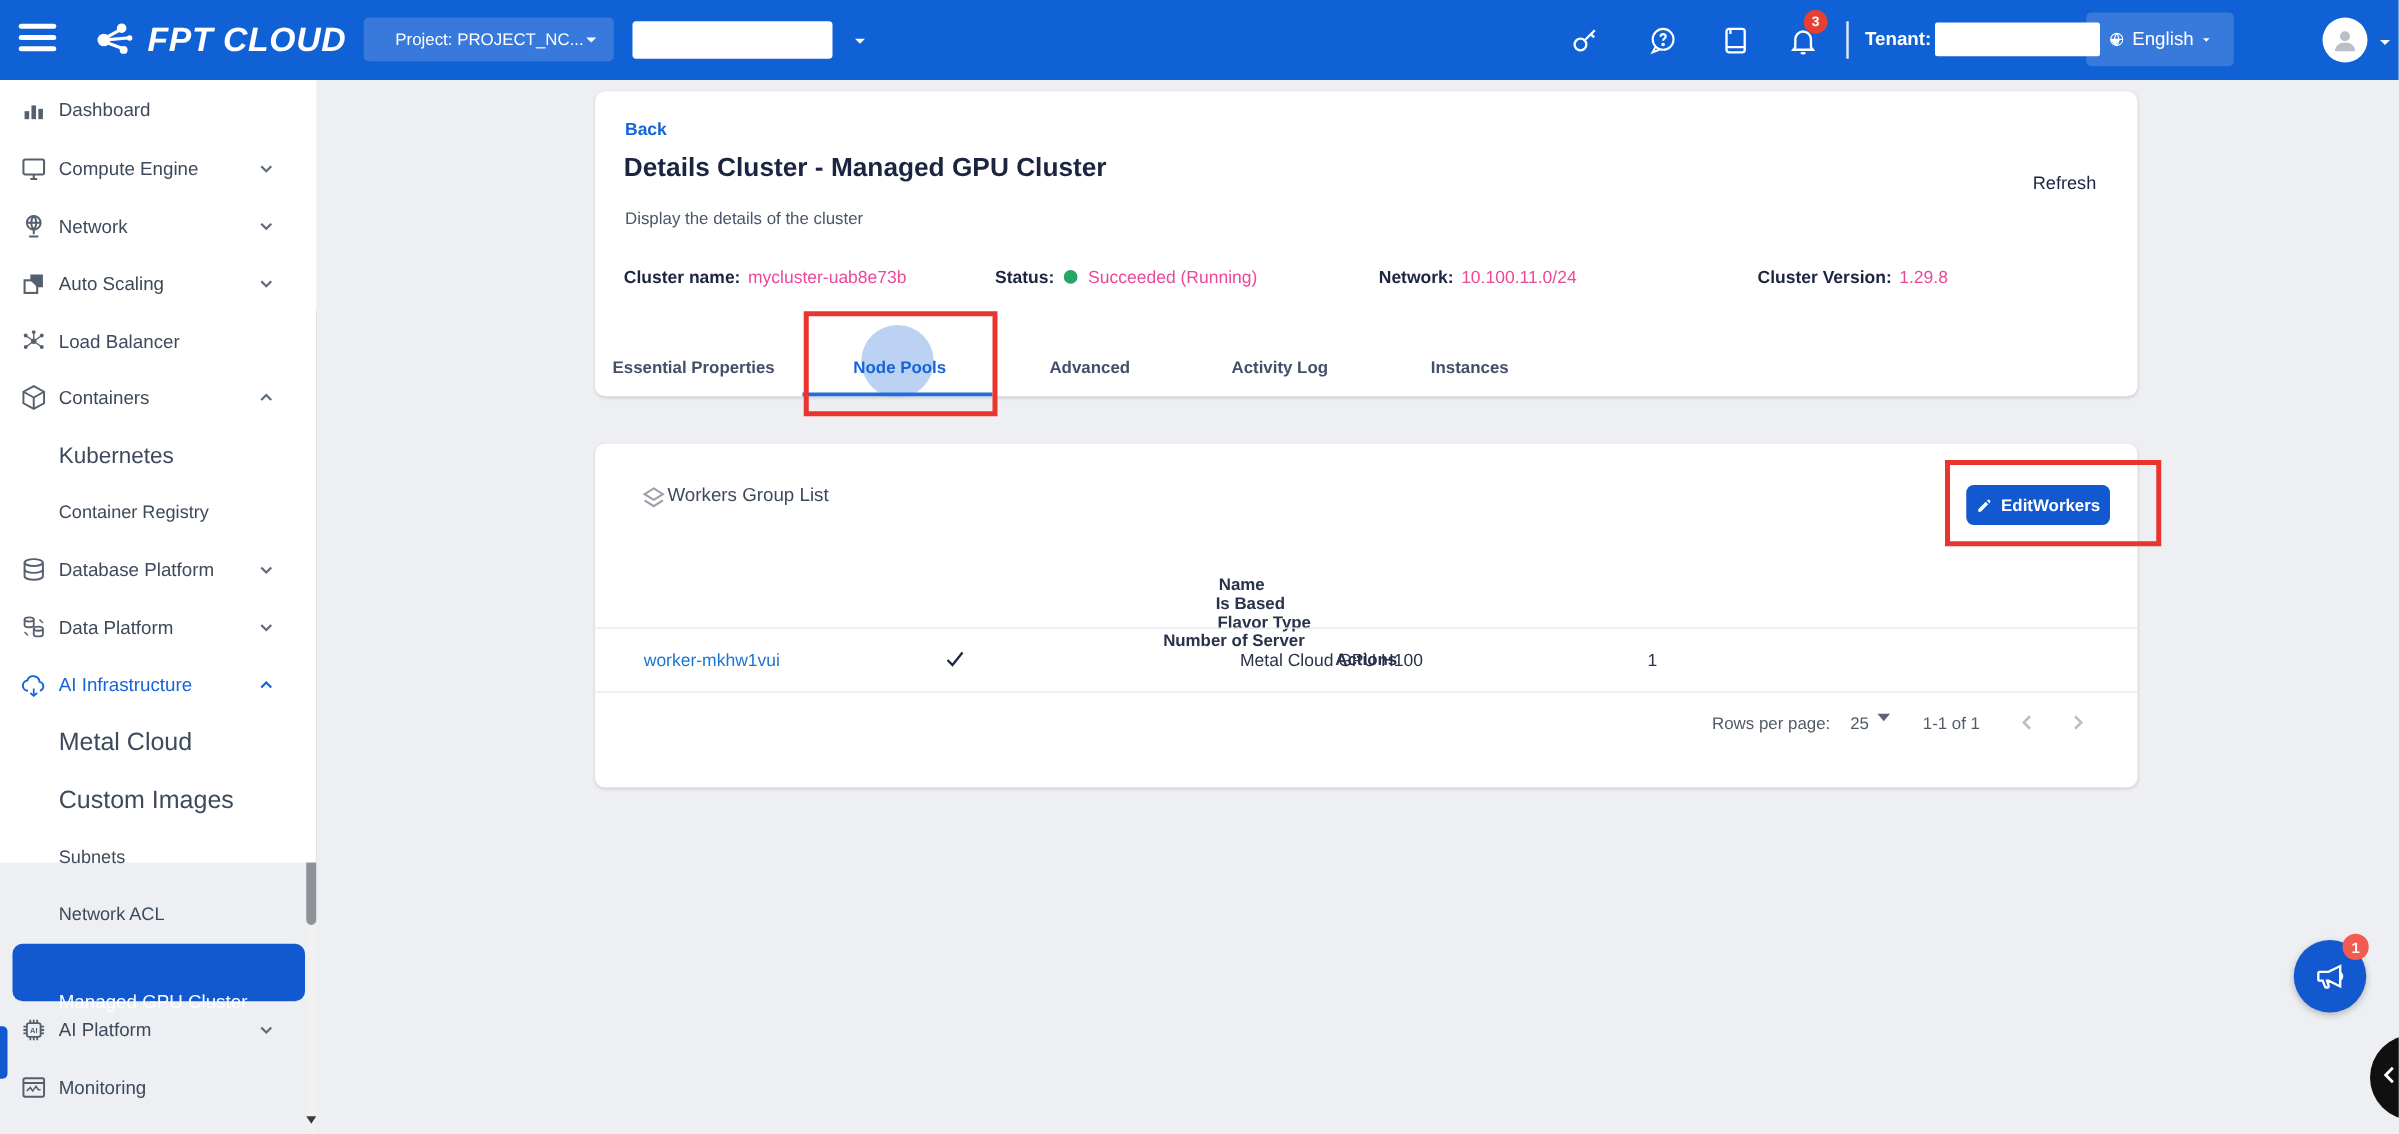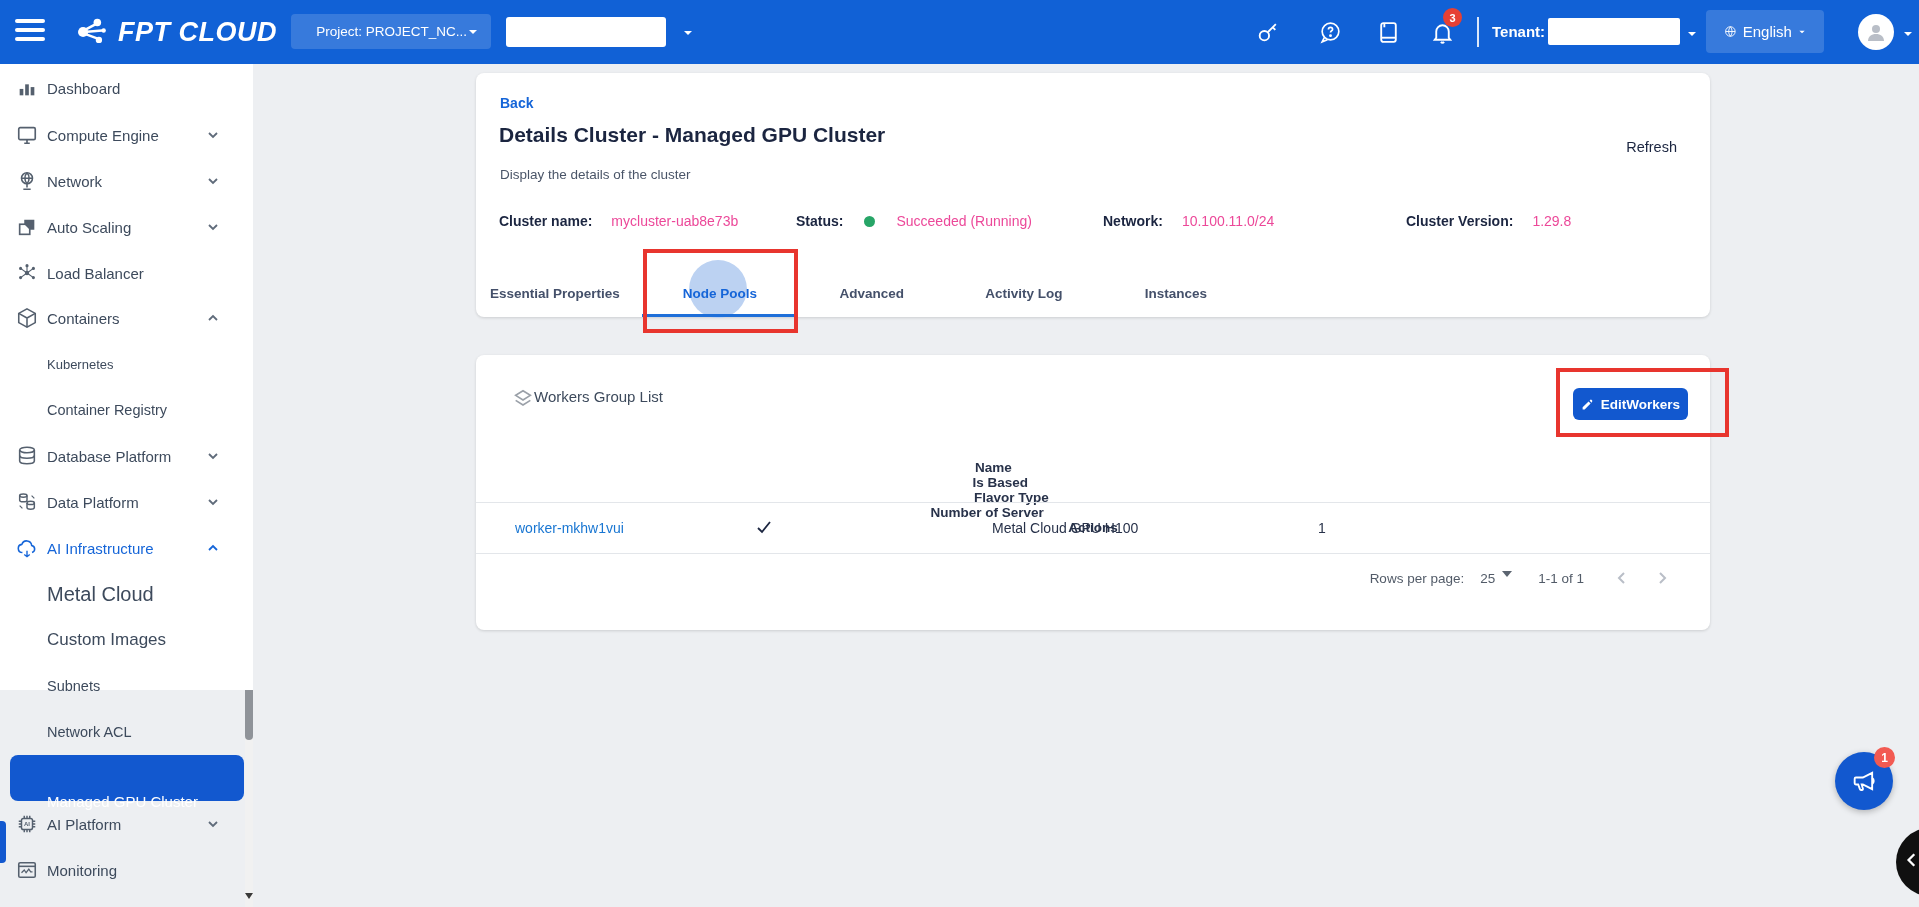--- a/index.html
+++ b/index.html
@@ -14,21 +14,21 @@
   .logo-text { color:#fff; font-size:27px; font-weight:800; font-style:italic; letter-spacing:.5px; }
   .hdr-pill { background:rgba(255,255,255,.16); border-radius:4px; color:#fff; display:flex; align-items:center; }
   #project-select { position:absolute; left:291px; top:14px; width:200px; height:35px; padding:0 12px 0 14px; font-size:13.5px; justify-content:flex-end; cursor:pointer; }
   #header-combo-box { position:absolute; left:506px; top:17px; width:160px; height:30px; background:#fff; border-radius:3px; border:none; }
   .chev { width:12px; height:12px; display:inline-block; }
   .hdr-icon { position:absolute; top:20px; width:25px; height:25px; color:#fff; cursor:pointer; }
   #badge-3 { position:absolute; left:1443px; top:8px; min-width:19px; height:19px; border-radius:10px; background:#e64034; color:#fff; font-size:11px; font-weight:700; display:flex; align-items:center; justify-content:center; z-index:2; }
   #hdr-divider { position:absolute; left:1477px; top:17px; width:1.5px; height:30px; background:rgba(255,255,255,.85); }
   #tenant-label { position:absolute; left:1492px; top:23px; color:#fff; font-size:15px; font-weight:700; }
   #tenant-input { position:absolute; left:1548px; top:18px; width:132px; height:27px; background:#fff; border:none; border-radius:2px; }
-  #lang-pill { position:absolute; left:1706px; top:10px; width:118px; height:43px; padding:0 18px; gap:6px; cursor:pointer; }
+  #lang-pill { position:absolute; left:1669px; top:10px; width:118px; height:43px; padding:0 18px; gap:6px; cursor:pointer; }
   #lang-label { font-size:15px; }
   #avatar { position:absolute; left:1858px; top:14px; width:36px; height:36px; border-radius:50%; background:#fff; display:flex; align-items:center; justify-content:center; cursor:pointer; }
 
   
   #sidebar { position:absolute; left:0; top:64px; width:253px; height:626px; background:#fff; z-index:20; }
   .side-row { position:absolute; left:0; width:253px; height:46px; display:flex; align-items:center; color:#3d4a5c; font-size:15px; cursor:pointer; }
   .side-row .icon { position:absolute; left:16px; width:22px; height:22px; color:#55606e; }
   .side-row .lbl { position:absolute; left:47px; white-space:nowrap; }
   .side-row .chevron { position:absolute; right:34px; width:12px; height:12px; color:#5f6b7a; }
   .side-row.blue, .side-row.blue .icon, .side-row.blue .chevron { color:#1565d8; }
@@ -45,21 +45,21 @@
   .card { position:absolute; left:476px; width:1234px; background:#fff; border-radius:8px; box-shadow:0 1px 3px rgba(0,0,0,.14); }
   #card-details { top:73px; height:244px; }
   #card-workers { top:355px; height:275px; }
 
   #back-link { position:absolute; left:24px; top:22px; color:#1565d8; font-size:14px; font-weight:700; cursor:pointer; }
   #page-title { position:absolute; left:23px; top:50px; color:#1b2540; font-size:21px; font-weight:700; }
   #page-subtitle { position:absolute; left:24px; top:94px; color:#4a5568; font-size:13.5px; }
   #refresh-btn { position:absolute; right:33px; top:66px; color:#1b2540; font-size:14.5px; cursor:pointer; }
 
   .info-row { position:absolute; top:140px; left:0; width:100%; height:22px; font-size:14px; }
-  .info-group { position:absolute; display:flex; align-items:center; gap:19px; white-space:nowrap;justify-content:flex-end; }
+  .info-group { position:absolute; display:flex; align-items:center; gap:6px; white-space:nowrap;justify-content:flex-end; }
   .info-label { font-weight:700; color:#1b2540; }
   .info-value { color:#ec4899; }
   .status-dot { width:11px; height:11px; border-radius:50%; background:#27a567; display:inline-block; margin:0 2px; }
 
   #tabs { position:absolute; left:-10px; bottom:0; height:48px; display:flex; }
   .tab { min-width:152px; padding:0 24px; display:flex; align-items:center; justify-content:center; font-size:13.5px; font-weight:600; color:#44506a; cursor:pointer; position:relative; z-index:2; white-space:nowrap; }
   .tab.active { color:#1565d8; }
   #tab-indicator { position:absolute; left:166px; bottom:0; width:152px; height:3px; background:#1e6fd9; z-index:3; }
   #tab-ripple { position:absolute; left:213px; top:187px; width:58px; height:58px; border-radius:50%; background:#bcd2f2; z-index:1; }
 
@@ -244,21 +244,21 @@
         <path d="M12 2l9 5v10l-9 5-9-5V7z"></path>
         <path d="M3 7l9 5 9-5 M12 12v10"></path>
       </svg>
     <span class="lbl">Containers</span>
     <svg class="chevron" viewBox="0 0 12 12" fill="none" stroke="currentColor" stroke-width="1.8">
         <path d="M2 8l4-4 4 4"></path>
       </svg>
   </div>
 
   <div class="side-row" style="top:277px">
-    <span class="lbl" style="font-size:13px">Kubernetes</span>
+    <span class="lbl" style="font-size:18px">Kubernetes</span>
   </div>
 
   <div class="side-row" style="top:323px">
     <span class="lbl" style="font-size:14.5px">Container Registry</span>
   </div>
 
   <div class="side-row" style="top:369px">
     <svg class="icon" viewBox="0 0 24 24" fill="none" stroke="currentColor" stroke-width="1.7">
         <ellipse cx="12" cy="5.5" rx="8" ry="3"></ellipse>
         <path d="M4 5.5v6c0 1.7 3.6 3 8 3s8-1.3 8-3v-6"></path>
@@ -293,21 +293,21 @@
     <svg class="chevron" viewBox="0 0 12 12" fill="none" stroke="currentColor" stroke-width="1.8">
         <path d="M2 8l4-4 4 4"></path>
       </svg>
   </div>
 
   <div class="side-row" style="top:507px">
     <span class="lbl" style="font-size:20px">Metal Cloud</span>
   </div>
 
   <div class="side-row" style="top:553px">
-    <span class="lbl" style="font-size:17px">Custom Images</span>
+    <span class="lbl" style="font-size:20px">Custom Images</span>
   </div>
 
   <div class="side-row" style="top:599px">
     <span class="lbl" style="font-size:14.5px">Subnets</span>
   </div>
 
   <div class="side-row" style="top:645px">
     <span class="lbl" style="font-size:14.5px">Network ACL</span>
   </div>
 

